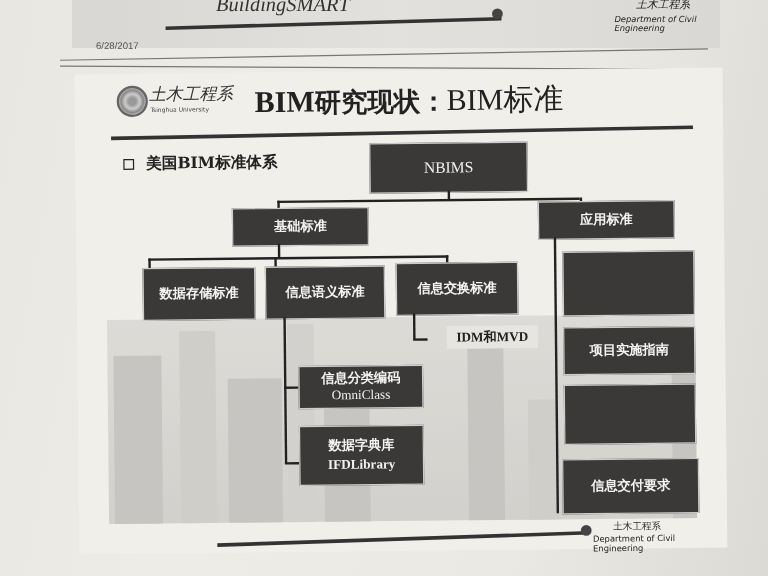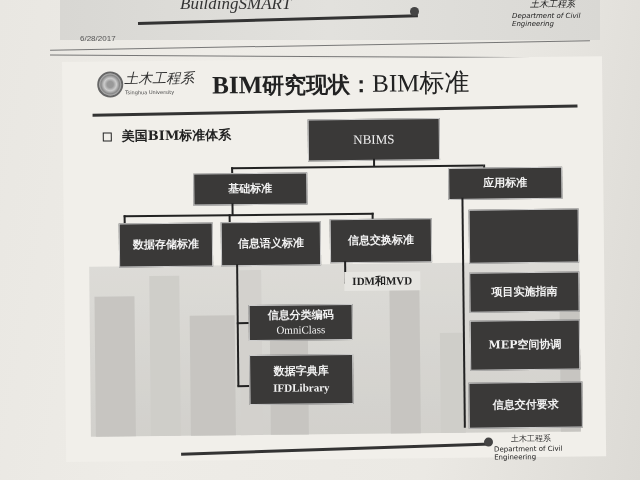--- a/index.html
+++ b/index.html
@@ -87,21 +87,21 @@
     <div class="ln" style="left:60px;top:154px;width:2px;height:8px;"></div>
     <div class="ln" style="left:165px;top:154px;width:2px;height:8px;"></div>
     <div class="ln" style="left:308px;top:154px;width:2px;height:8px;"></div>
 
     <div class="box" style="left:55px;top:162px;width:92px;height:42px;">数据存储标准</div>
     <div class="box" style="left:157px;top:162px;width:98px;height:42px;">信息语义标准</div>
     <div class="box" style="left:266px;top:160px;width:100px;height:42px;">信息交换标准</div>
 
     <div class="ln" style="left:280px;top:202px;width:2px;height:22px;"></div>
     <div class="ln" style="left:280px;top:223px;width:12px;height:2px;"></div>
-    <div class="plain-label" style="left:280px;top:213px;">IDM和MVD</div>
+    <div class="plain-label" style="left:308px;top:213px;">IDM和MVD</div>
 
     <div class="ln" style="left:172px;top:204px;width:2px;height:122px;"></div>
     <div class="ln" style="left:172px;top:262px;width:12px;height:2px;"></div>
     <div class="ln" style="left:172px;top:325px;width:12px;height:2px;"></div>
     <div class="box" style="left:184px;top:245px;width:102px;height:34px;line-height:1.4;">
       <div>
         <div>信息分类编码</div>
         <div style="font-weight:normal;font-family:'Liberation Serif',serif;">OmniClass</div>
       </div>
     </div>
@@ -113,21 +113,20 @@
     </div>
 
     <div class="ln" style="left:398px;top:140px;width:2px;height:230px;"></div>
     <div class="box" style="left:405px;top:152px;width:108px;height:52px;line-height:1.8;">
       <div>
       </div>
     </div>
     <div class="box" style="left:405px;top:215px;width:108px;height:38px;">项目实施指南</div>
     <div class="box" style="left:405px;top:263px;width:108px;height:48px;line-height:1.6;">
       <div>
-        <div>MEP空间协调</div>
       </div>
     </div>
     <div class="box" style="left:403px;top:325px;width:112px;height:44px;">信息交付要求</div>
 
     <div class="bottom-rule"></div>
     <div class="bottom-dot"></div>
     <div class="dept-cn">土木工程系</div>
     <div class="dept-en">Department of Civil Engineering</div>
   </div>
 </div>

